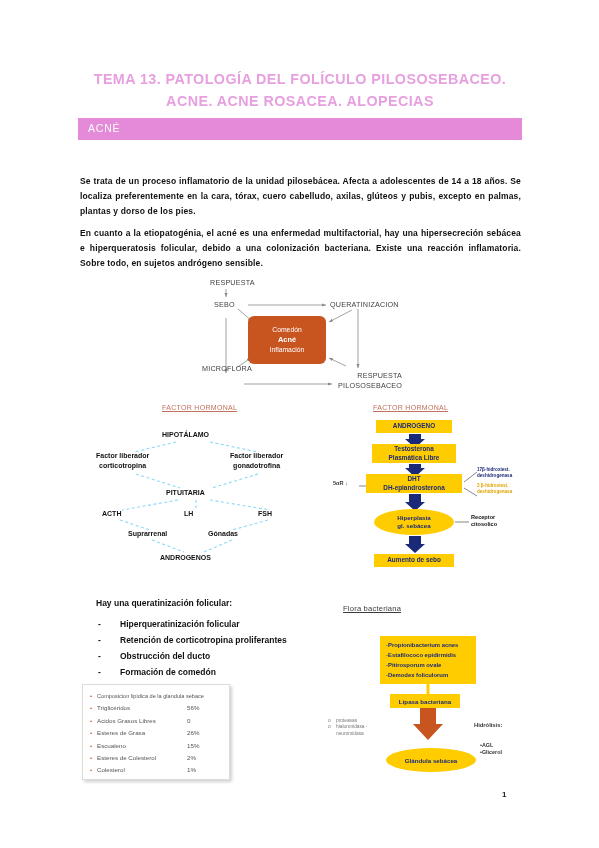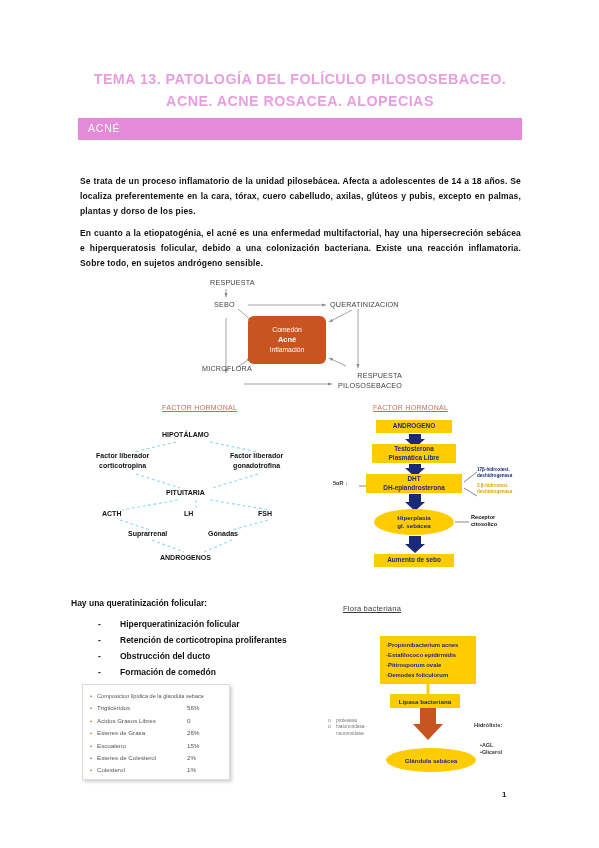--- a/index.html
+++ b/index.html
@@ -95,21 +95,21 @@
   }
   .yb4{left:41px;top:150px;width:80px;height:13px;}
   .d3 .sidetxt{position:absolute;font-size:4.6px;line-height:6px;white-space:nowrap;font-weight:bold;}
   .enz1{left:144px;top:63px;color:#1b2a78;}
   .enz2{left:144px;top:79px;color:#e0a400;}
   .d3 .rec{left:138px;top:110px;font-size:5.6px;line-height:7.4px;color:#111;font-weight:bold;}
   .d3 .alfa{left:0px;top:76px;font-size:5.6px;color:#3a3a3a;font-weight:bold;}
   .d3 svg{position:absolute;left:0;top:0;width:196px;height:176px;}
 
   
-  .kerat-lead{position:absolute;left:71px;top:598px;font-size:8.5px;font-weight:bold;color:#111;}
+  .kerat-lead{position:absolute;left:96px;top:598px;font-size:8.5px;font-weight:bold;color:#111;}
   .kerat-list{position:absolute;left:98px;top:616px;width:230px;}
   .kerat-list .row{display:flex;font-size:8.5px;font-weight:bold;color:#111;line-height:16px;}
   .kerat-list .dash{width:22px;flex:none;}
 
   
   .lipid{
     position:absolute;left:82px;top:684px;width:148px;height:96px;
     background:#ffffff;border:1px solid #dcdcdc;
     box-shadow:2px 2px 3px rgba(0,0,0,.18);
     box-sizing:border-box;padding:5px 6px 0 7px;

